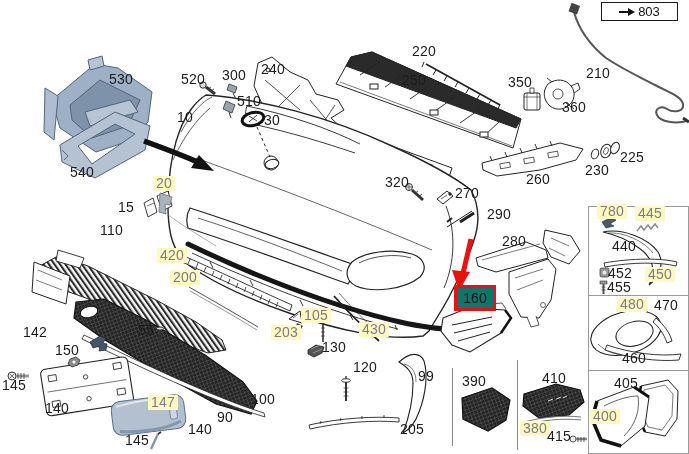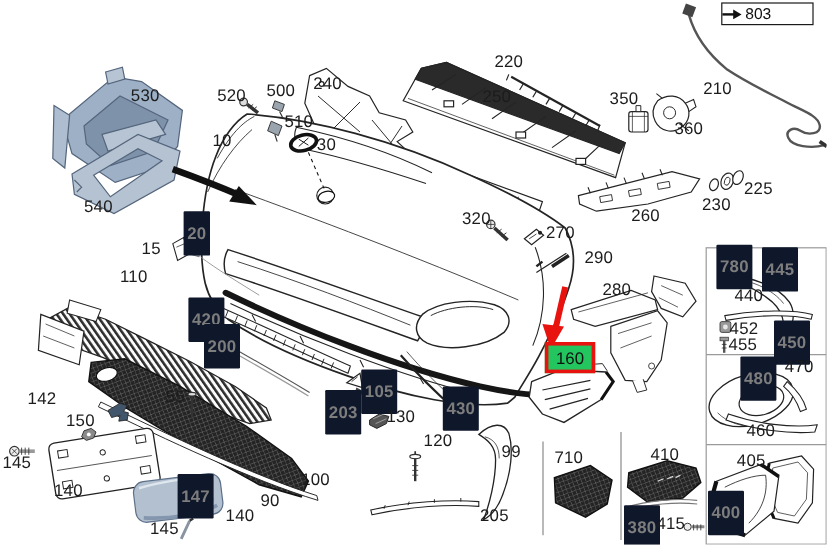--- a/index.html
+++ b/index.html
@@ -1,26 +1,26 @@
 <!DOCTYPE html>
 <html><head>
 <meta charset="utf-8">
 <style>
   html,body{margin:0;padding:0;background:#fff;}
   .stage{position:relative;width:689px;height:454px;background:#fff;overflow:hidden;
          font-family:"Liberation Sans",sans-serif;}
   .stage svg{position:absolute;left:0;top:0;}
   .lbl{position:absolute;font-size:14px;line-height:15px;color:#1c1c1c;white-space:nowrap;
        letter-spacing:.2px;}
-  .lbl.gray{color:#7d7d7d;background:#0f172a;padding:11px 3px;border-radius:1px;font-weight:bold;}
+  .lbl.gray{color:#7d7d7d;background:#fef9c3;padding:0 3px;border-radius:1px;}
   .hl-box{position:absolute;left:454px;top:285px;width:36px;height:20px;border:3px solid #e8120f;
-          background:#22c55e;display:flex;align-items:center;justify-content:center;
+          background:#0f766e;display:flex;align-items:center;justify-content:center;
           font-size:14px;color:#111;}
   .ref-box{position:absolute;left:601px;top:2px;width:75px;height:17px;border:1px solid #1a1a1a;
-           background:#fff;display:flex;align-items:center;justify-content:flex-start;gap:3px;
+           background:#fff;display:flex;align-items:center;justify-content:center;gap:3px;
            font-size:13px;color:#111;}
   .jump-icon{display:inline-block;width:16px;height:8px;position:relative;}
   .jump-icon::before{content:"";position:absolute;left:0;top:3.5px;width:10px;height:1.6px;background:#111;}
   .jump-icon::after{content:"";position:absolute;right:0;top:0;width:0;height:0;
            border-left:7px solid #111;border-top:4px solid transparent;border-bottom:4px solid transparent;}
 </style>
 </head>
 <body>
 
 <div class="stage">
@@ -368,21 +368,21 @@
   <path d="M597,401 L592,419 L601,440 L621,446" stroke="#111" stroke-width="3.5" fill="none"></path>
   <path d="M634,387 L649,397" stroke="#111" stroke-width="3" fill="none"></path>
   <path d="M604,406 C616,400 628,396 638,396 C640,410 636,424 624,436" stroke-width=".7" fill="none"></path>
 </g>
 </svg>
 
 <div>
   <div class="lbl" style="left:109px;top:72px">530</div>
   <div class="lbl" style="left:70px;top:165px">540</div>
   <div class="lbl" style="left:181px;top:72px">520</div>
-  <div class="lbl" style="left:222px;top:68px">500</div>
+  <div class="lbl" style="left:222px;top:68px">300</div>
   <div class="lbl" style="left:237px;top:94px">510</div>
   <div class="lbl" style="left:177px;top:110px">10</div>
   <div class="lbl" style="left:264px;top:113px">30</div>
   <div class="lbl" style="left:261px;top:62px">240</div>
   <div class="lbl" style="left:412px;top:44px">220</div>
   <div class="lbl" style="left:402px;top:73px">250</div>
   <div class="lbl" style="left:508px;top:75px">350</div>
   <div class="lbl" style="left:562px;top:100px">360</div>
   <div class="lbl" style="left:586px;top:66px">210</div>
   <div class="lbl" style="left:385px;top:175px">320</div>
@@ -392,36 +392,36 @@
   <div class="lbl" style="left:585px;top:163px">230</div>
   <div class="lbl" style="left:620px;top:150px">225</div>
   <div class="lbl" style="left:502px;top:234px">280</div>
   <div class="lbl" style="left:100px;top:223px">110</div>
   <div class="lbl gray" style="left:153px;top:176px">20</div>
   <div class="lbl" style="left:118px;top:200px">15</div>
   <div class="lbl gray" style="left:157px;top:248px">420</div>
   <div class="lbl gray" style="left:170px;top:270px">200</div>
   <div class="lbl gray" style="left:301px;top:308px">105</div>
   <div class="lbl gray" style="left:271px;top:325px">203</div>
-  <div class="lbl gray" style="left:369px;top:322px">430</div>
+  <div class="lbl gray" style="left:359px;top:322px">430</div>
   <div class="lbl" style="left:322px;top:340px">130</div>
   <div class="lbl" style="left:138px;top:323px">55</div>
   <div class="lbl" style="left:23px;top:325px">142</div>
   <div class="lbl" style="left:55px;top:343px">150</div>
   <div class="lbl" style="left:2px;top:378px">145</div>
   <div class="lbl" style="left:45px;top:401px">140</div>
   <div class="lbl gray" style="left:148px;top:395px">147</div>
   <div class="lbl" style="left:125px;top:433px">145</div>
   <div class="lbl" style="left:188px;top:422px">140</div>
   <div class="lbl" style="left:217px;top:410px">90</div>
   <div class="lbl" style="left:251px;top:392px">100</div>
   <div class="lbl" style="left:353px;top:360px">120</div>
   <div class="lbl" style="left:400px;top:422px">205</div>
   <div class="lbl" style="left:418px;top:369px">99</div>
-  <div class="lbl" style="left:462px;top:374px">710</div>
+  <div class="lbl" style="left:462px;top:374px">390</div>
   <div class="lbl" style="left:542px;top:371px">410</div>
   <div class="lbl gray" style="left:520px;top:421px">380</div>
   <div class="lbl" style="left:547px;top:429px">415</div>
   <div class="lbl gray" style="left:590px;top:409px">400</div>
   <div class="lbl" style="left:614px;top:376px">405</div>
   <div class="lbl gray" style="left:597px;top:204px">780</div>
   <div class="lbl gray" style="left:635px;top:206px">445</div>
   <div class="lbl" style="left:612px;top:239px">440</div>
   <div class="lbl" style="left:608px;top:266px">452</div>
   <div class="lbl gray" style="left:645px;top:267px">450</div>

